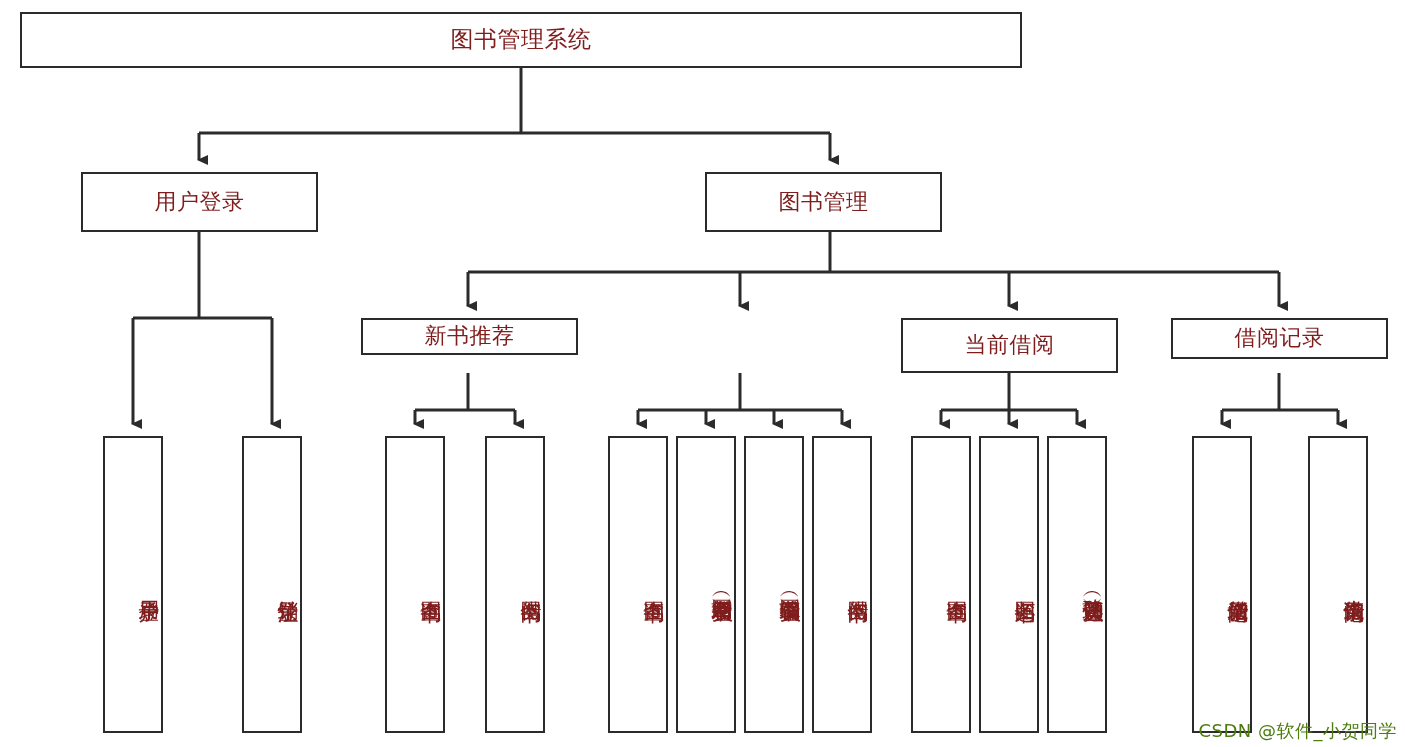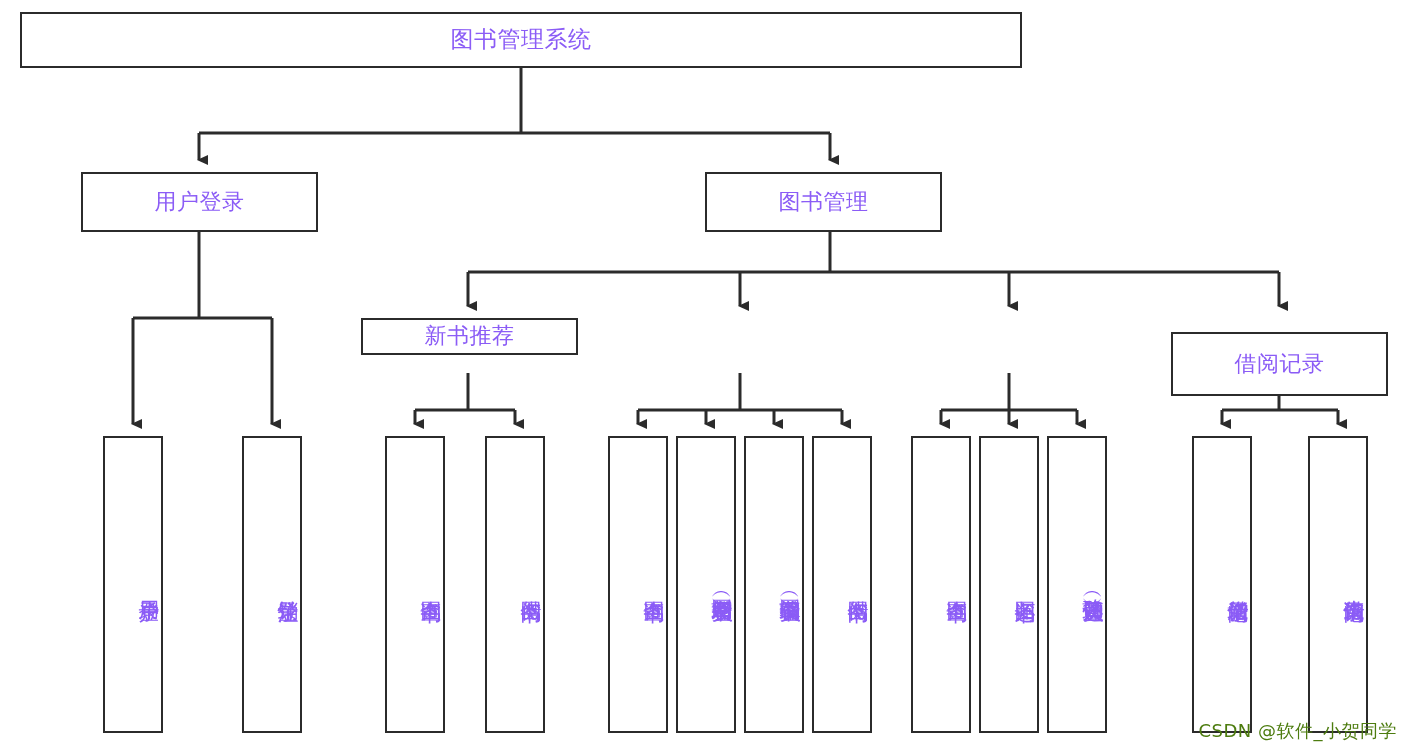--- a/index.html
+++ b/index.html
@@ -27,21 +27,21 @@
     pointer-events: none;
   }
   .node {
     position: absolute;
     box-sizing: border-box;
     background: #ffffff;
     border: 2px solid #2b2b2b;
     display: flex;
     align-items: center;
     justify-content: center;
-    color: #8b5cf6;
+    color: #7f1d1d;
     letter-spacing: 0.5px;
   }
   .node.horiz {
     font-size: 22px;
     line-height: 1.2;
   }
   .node.root {
     font-size: 23px;
   }
   .node.vert {
@@ -133,21 +133,24 @@
   <div class="node horiz" style="left:81px; top:172px; width:237px; height:60px;">
     <span>用户登录</span>
   </div>
   <div class="node horiz" style="left:705px; top:172px; width:237px; height:60px;">
     <span>图书管理</span>
   </div>
 
   <div class="node horiz" style="left:361px; top:318px; width:217px; height:37px;">
     <span>新书推荐</span>
   </div>
-  <div class="node horiz" style="left:1171px; top:332px; width:217px; height:64px;">
+  <div class="node horiz" style="left:901px; top:318px; width:217px; height:55px;">
+    <span>当前借阅</span>
+  </div>
+  <div class="node horiz" style="left:1171px; top:318px; width:217px; height:41px;">
     <span>借阅记录</span>
   </div>
 
   <div class="node vert" style="left:103px; top:436px; width:60px; height:297px;">
     <span class="vtext">用户登录</span>
   </div>
   <div class="node vert" style="left:242px; top:436px; width:60px; height:297px;">
     <span class="vtext">注销登录</span>
   </div>
 

